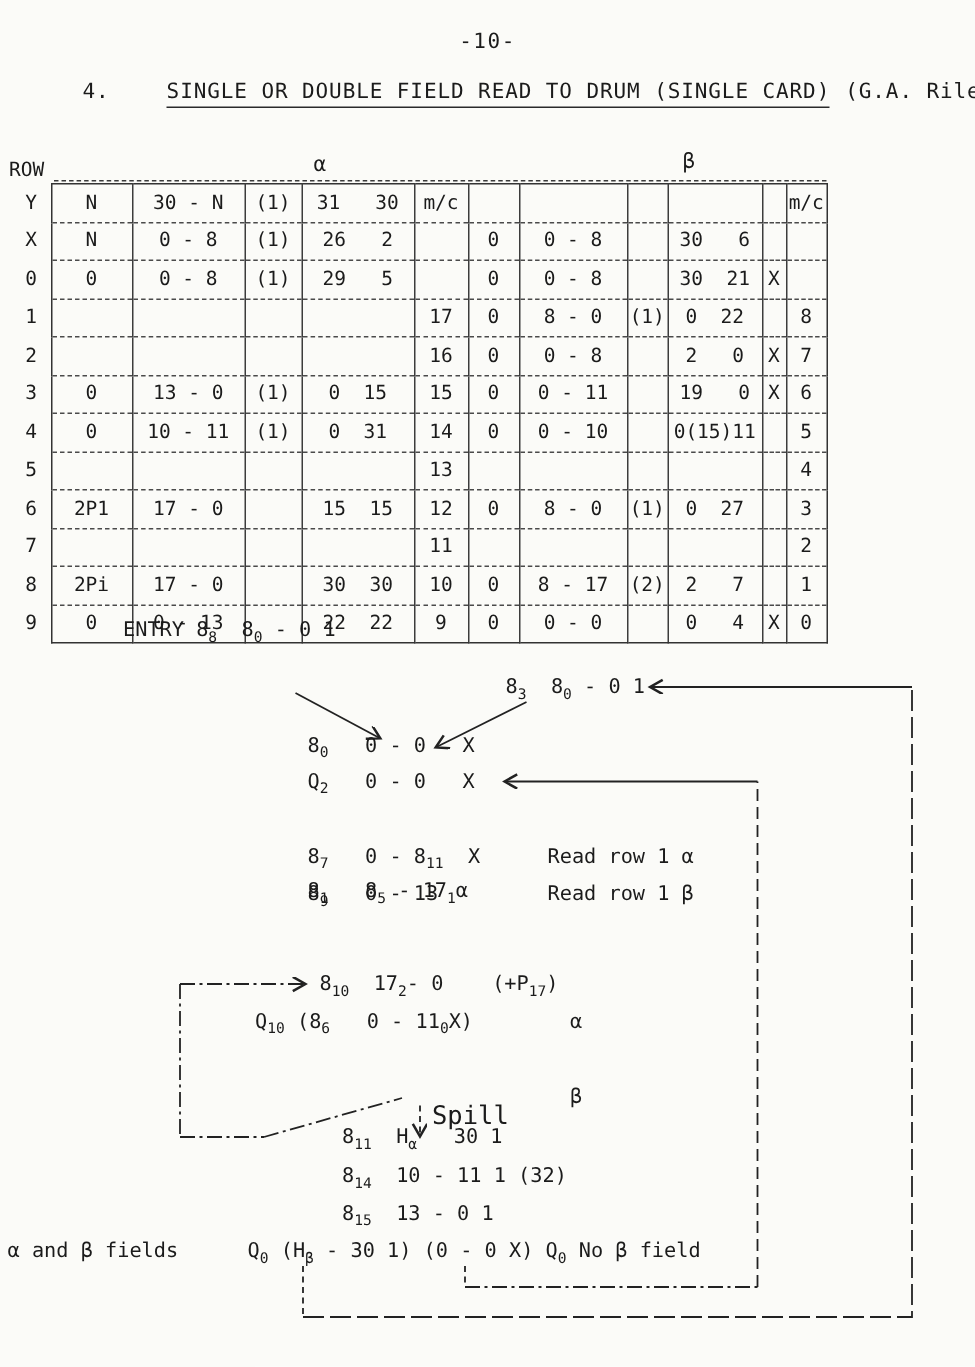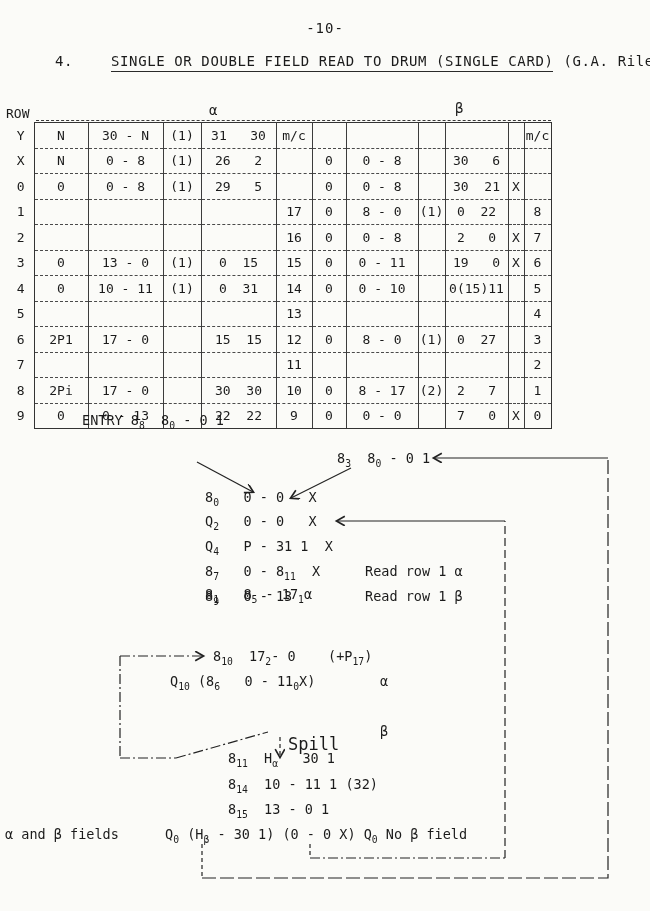--- a/index.html
+++ b/index.html
@@ -260,32 +260,31 @@
         <tr>
           <td class="lbl">9</td>
           <td class="d c1">0</td>
           <td class="d c2">0 - 13</td>
           <td class="d c3"></td>
           <td class="d c4">22  22</td>
           <td class="d c5">9</td>
           <td class="d c6">0</td>
           <td class="d c7">0 - 0</td>
           <td class="d c8"></td>
-          <td class="d c9">7   0</td>
+          <td class="d c9">0   4</td>
           <td class="d c10">X</td>
           <td class="d c11">0</td>
         </tr>
       </tbody>
   </table>
 
   <div class="abs dline" style="left:82px;top:412px">ENTRY 8<sub style="font-size:72%">8</sub>  8<sub style="font-size:72%">0</sub> - 0 1</div>
   <div class="abs dline" style="left:337px;top:450px">8<sub style="font-size:72%">3</sub>  8<sub style="font-size:72%">0</sub> - 0 1</div>
   <div class="abs dline" style="left:205px;top:489px">8<sub style="font-size:72%">0</sub>   0 - 0   X</div>
   <div class="abs dline" style="left:205px;top:513px">Q<sub style="font-size:72%">2</sub>   0 - 0   X</div>
-  <div class="abs dline" style="left:205px;top:538px">Q<sub style="font-size:72%">4</sub>   P - 31 1  X</div>
   <div class="abs dline" style="left:205px;top:563px">8<sub style="font-size:72%">7</sub>   0 - 8<sub style="font-size:72%">11</sub>  X</div>
   <div class="abs dline" style="left:365px;top:563px">Read row 1 α</div>
   <div class="abs dline" style="left:205px;top:588px">8<sub style="font-size:72%">9</sub>   0 - 13</div>
   <div class="abs dline" style="left:365px;top:588px">Read row 1 β</div>
   <div class="abs dline" style="left:205px;top:586px">8<sub style="font-size:72%">1</sub>   8<sub style="font-size:72%">5</sub> - 17<sub style="font-size:72%">1</sub>α</div>
   <div class="abs dline" style="left:213px;top:648px">8<sub style="font-size:72%">10</sub>  17<sub style="font-size:72%">2</sub>- 0    (+P<sub style="font-size:72%">17</sub>)</div>
   <div class="abs dline" style="left:170px;top:673px">Q<sub style="font-size:72%">10</sub> (8<sub style="font-size:72%">6</sub>   0 - 11<sub style="font-size:72%">0</sub>X)</div>
   <div class="abs dline" style="left:380px;top:673px">α</div>
   <div class="abs dline" style="left:380px;top:723px">β</div>
   <div class="abs dline small" style="left:288px;top:736px">Spill</div>

